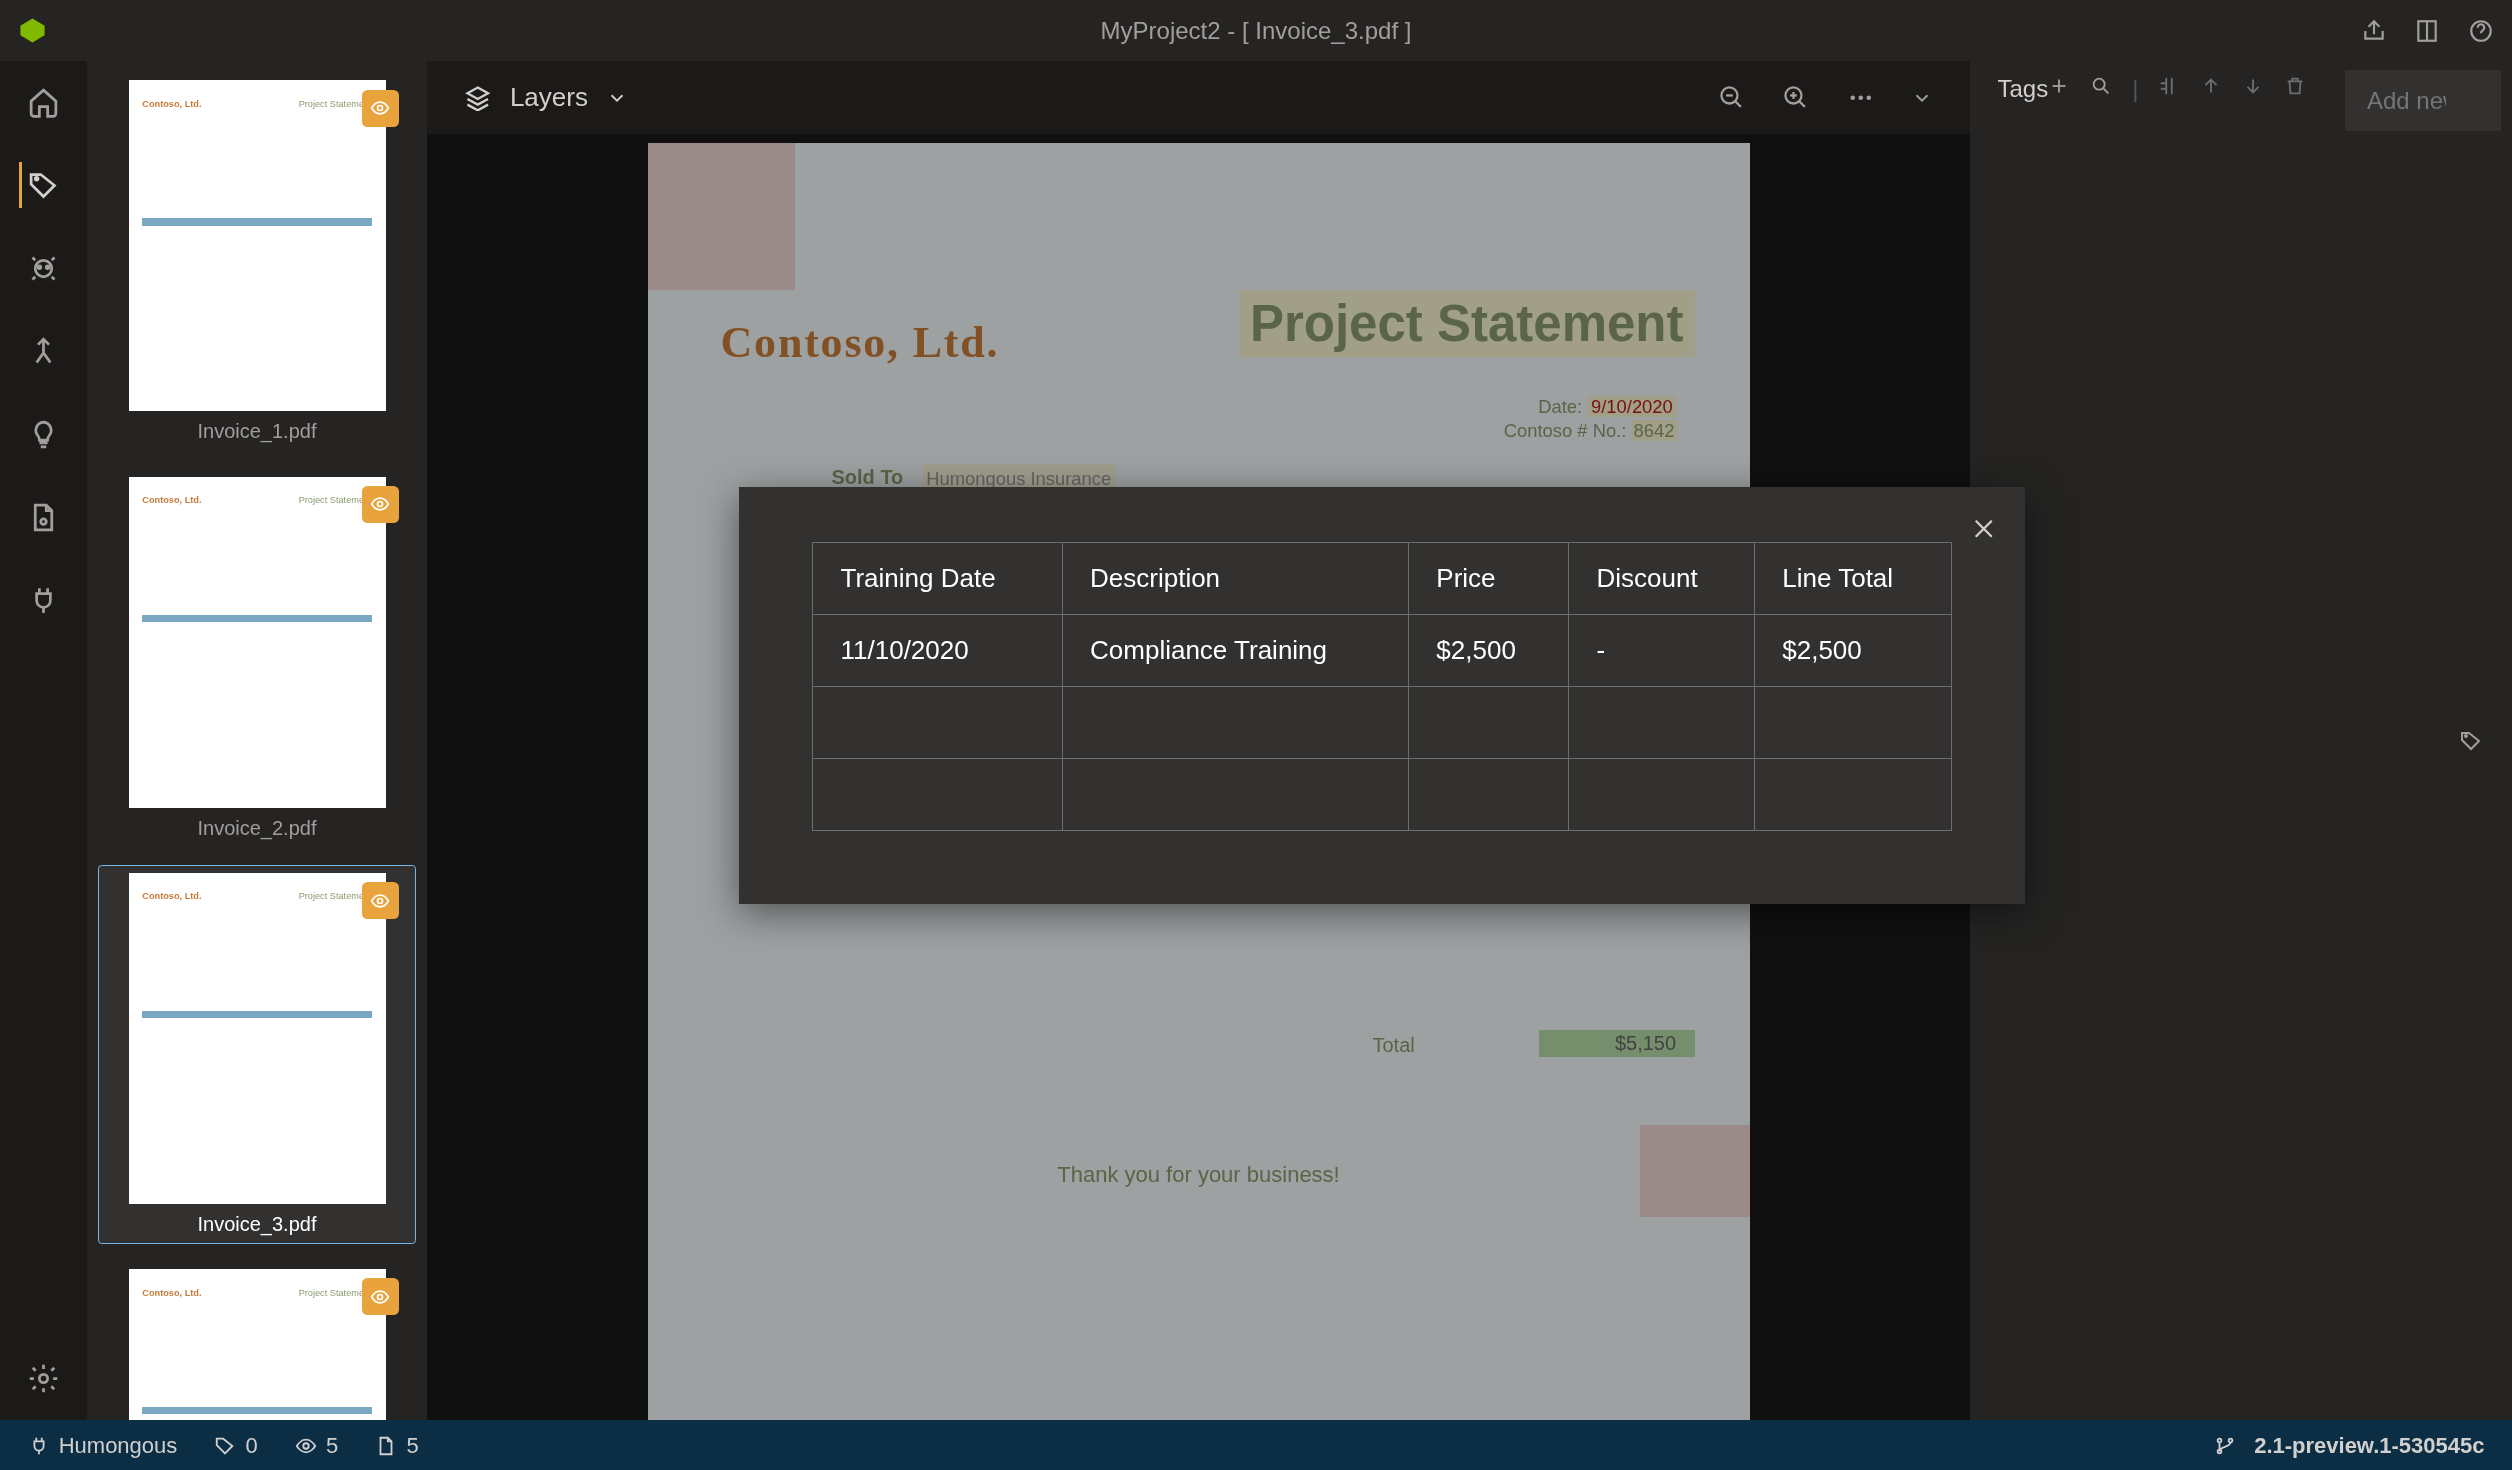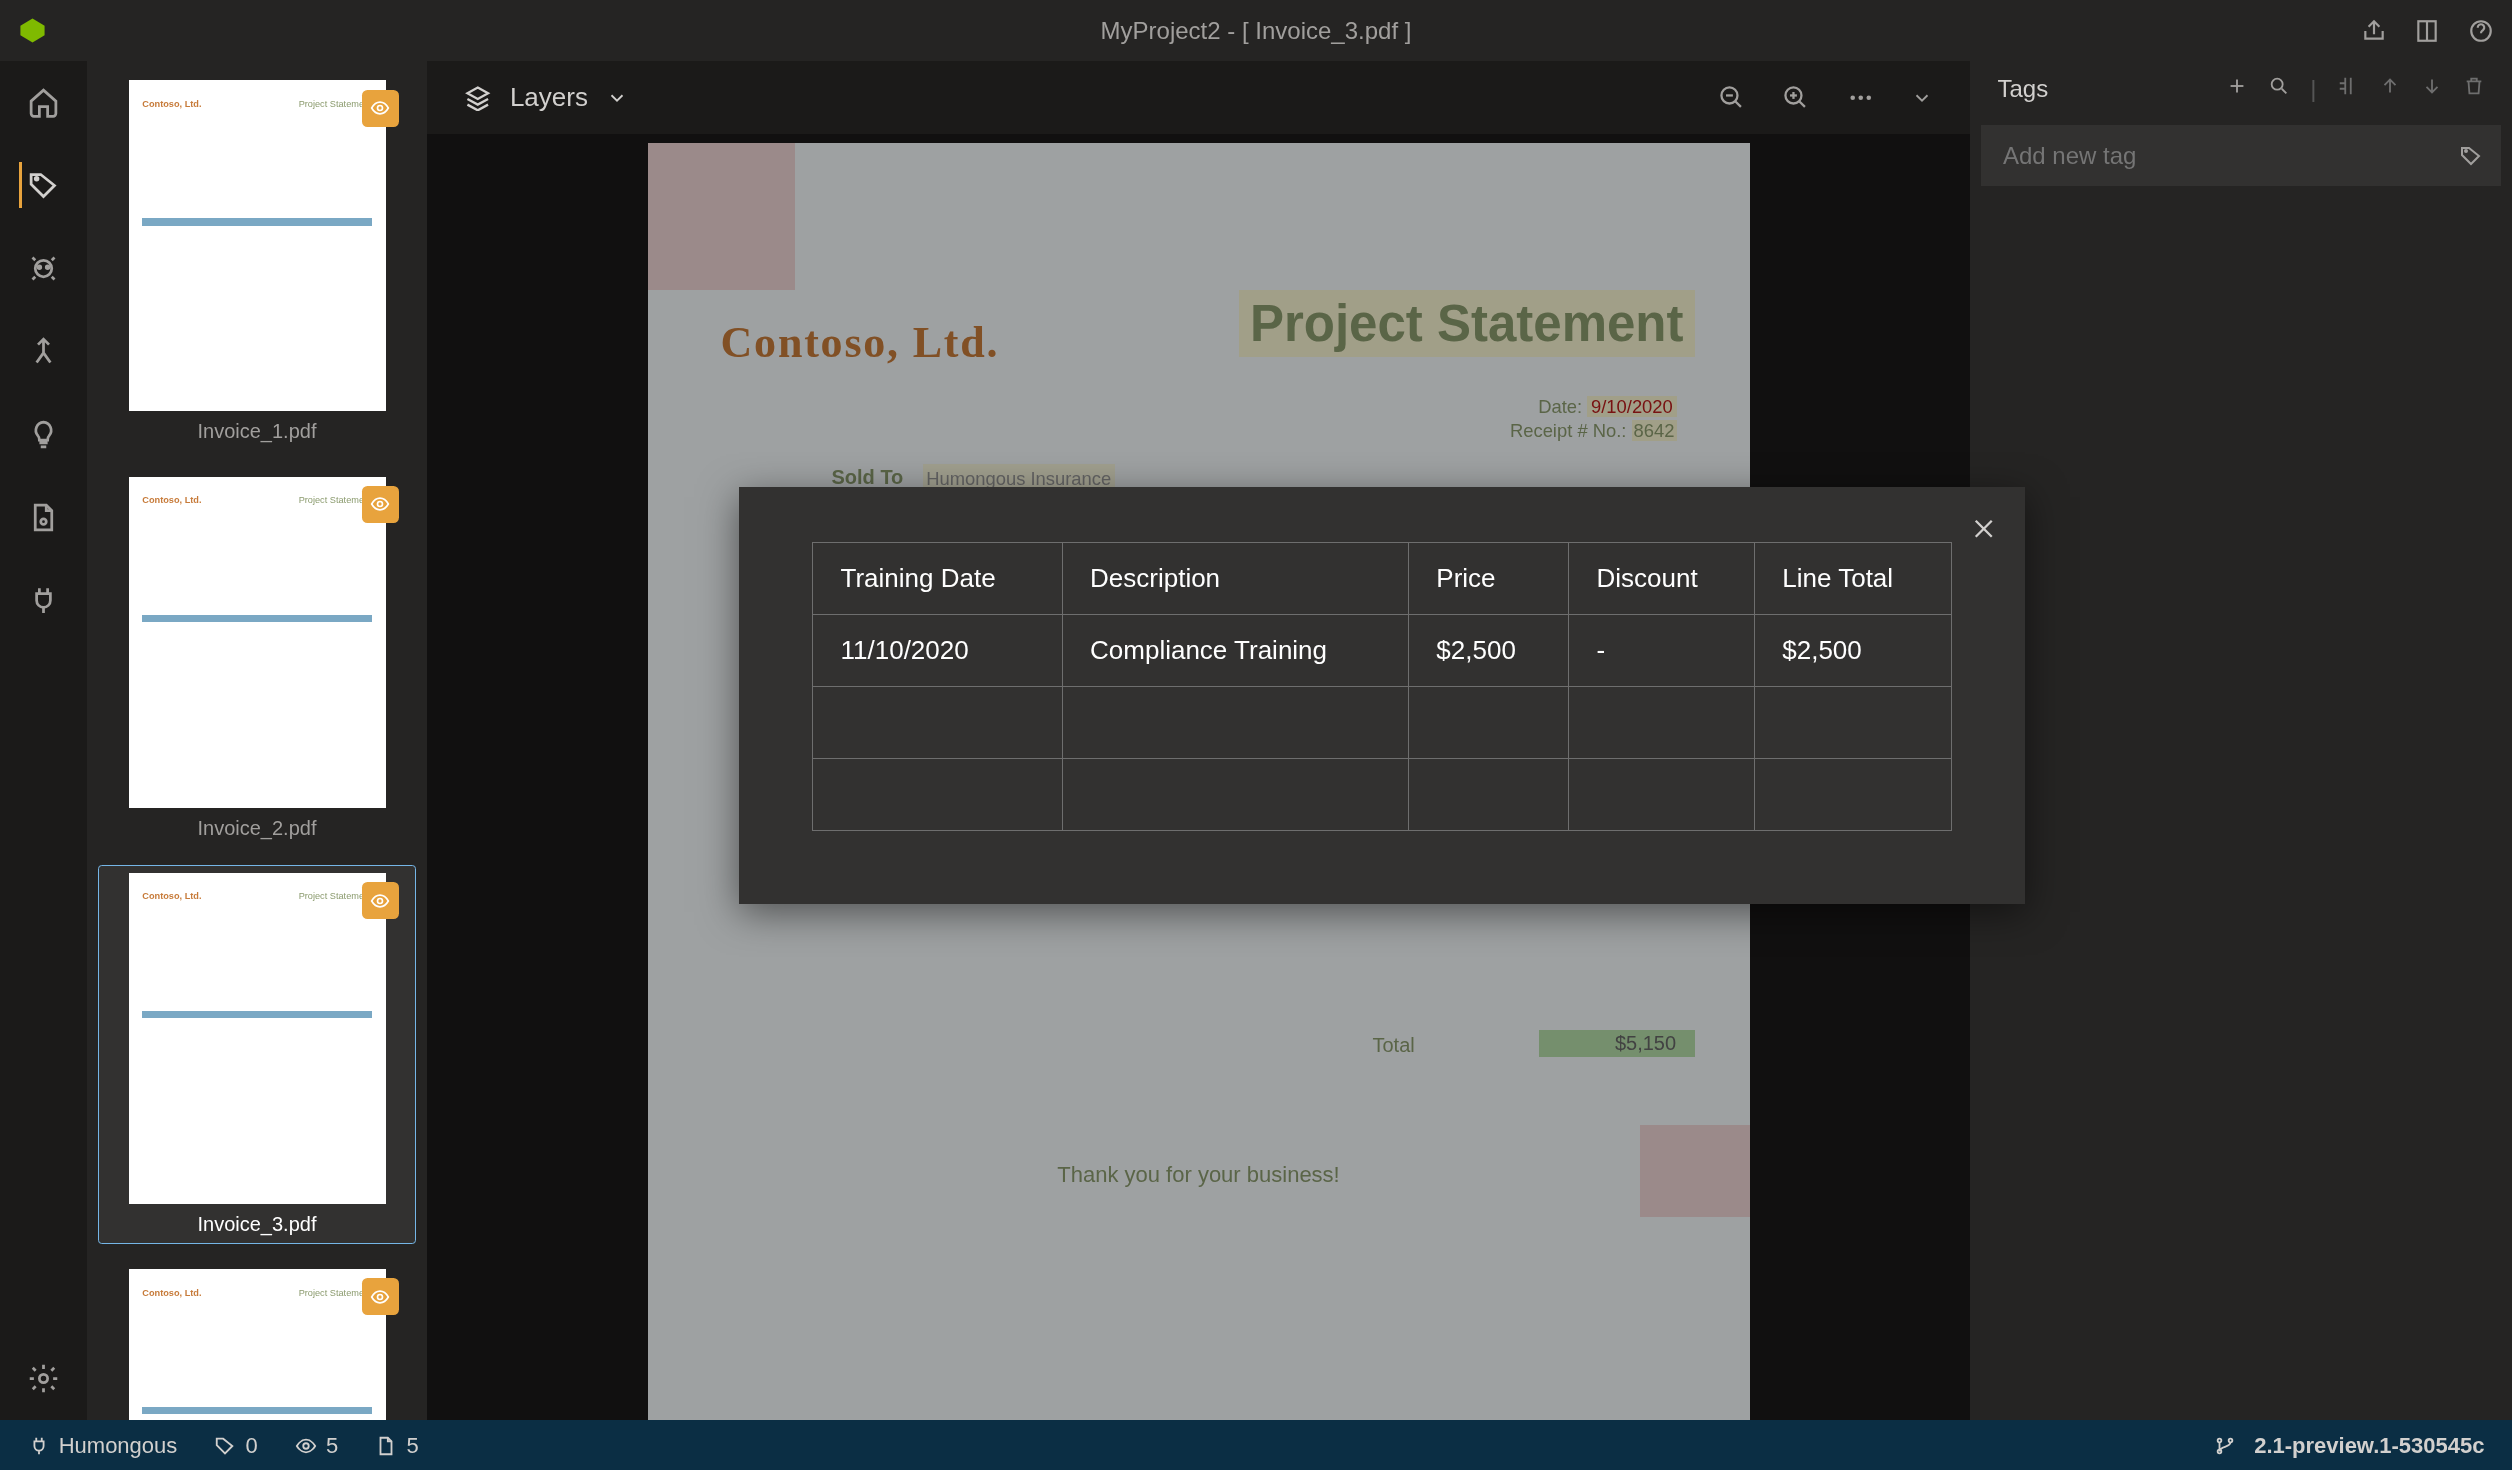--- a/index.html
+++ b/index.html
@@ -56,21 +56,21 @@
 .doc-page .thanks { position: absolute; top: 1019px; left: 0; right: 0; text-align: center; color: #8b9b6e; font-size: 22px; }
 
 
 .table-popup { position: absolute; top: 487px; left: 739px; width: 1286px; background: #323130; padding: 55px 73px 73px 73px; z-index: 10; box-shadow: 0 9.2px 37px rgba(0,0,0,0.5); }
 .table-popup .close { position: absolute; top: 27.5px; right: 27.5px; color: #d2d0ce; font-size: 27.5px; cursor: pointer; }
 .table-popup table { border-collapse: collapse; width: 100%; }
 .table-popup th, .table-popup td { border: 1.8px solid #6e6e6e; padding: 14.7px 27.5px; text-align: left; font-size: 26px; color: #fff; font-weight: normal; height: 72px; }
 .table-popup th { font-weight: 400; }
 
 
-.tags-panel { width: 542px; background: #252423; display: flex; flex-direction: column; }
+.tags-panel { width: 542px; background: #252423; display: flex; flex-direction: row; }
 .tags-header { height: 55px; display: flex; align-items: center; justify-content: space-between; padding: 0 27.5px; }
 .tags-header .label { color: #d2d0ce; font-size: 24px; }
 .tags-header .icons { display: flex; gap: 20px; color: #a19f9d; }
 .tags-header .icons span { cursor: pointer; }
 .add-tag-wrap { position: relative; margin: 9.2px 11px; }
 .add-tag-wrap input { background: #323130; border: none; padding: 16.5px 55px 16.5px 22px; color: #a19f9d; font-size: 24px; width: 100%; outline: none; }
 .add-tag-wrap .tag-icon { position: absolute; right: 18.4px; top: 50%; transform: translateY(-50%); color: #a19f9d; }
 
 
 .status-bar { height: 51px; background: #0b2e44; display: flex; align-items: center; justify-content: space-between; padding: 0 27.5px; color: #d2d0ce; font-size: 22px; }
@@ -272,21 +272,21 @@
       </div>
     </div>
     <div class="doc-viewport">
       <div class="doc-page">
         <div class="hl-pink" style="top:0;left:0;width:147px;height:147px;"></div>
 
         <div class="hl-pink" style="top:982px;right:0;width:110px;height:92px;"></div>
         <div class="logo-text">Contoso, Ltd.</div>
         <div class="proj-statement">Project Statement</div>
         <div class="date-row"><span>Date:</span> <span class="val">9/10/2020</span></div>
-        <div class="receipt-row"><span>Receipt # No.:</span> <span class="val">8642</span></div>
+        <div class="receipt-row"><span>Contoso # No.:</span> <span class="val">8642</span></div>
         <div class="sold-to">Sold To</div>
         <div class="cust">
           <div>Humongous Insurance</div><br>
           <div>123 Fir Lane</div><br>
           <div>Maple City, FL 32175</div><br><br>
           <div>ID#: 456789</div>
         </div>
         <div class="total-row">Total</div>
         <div class="total-val">$5,150</div>
         <div class="thanks">Thank you for your business!</div>

